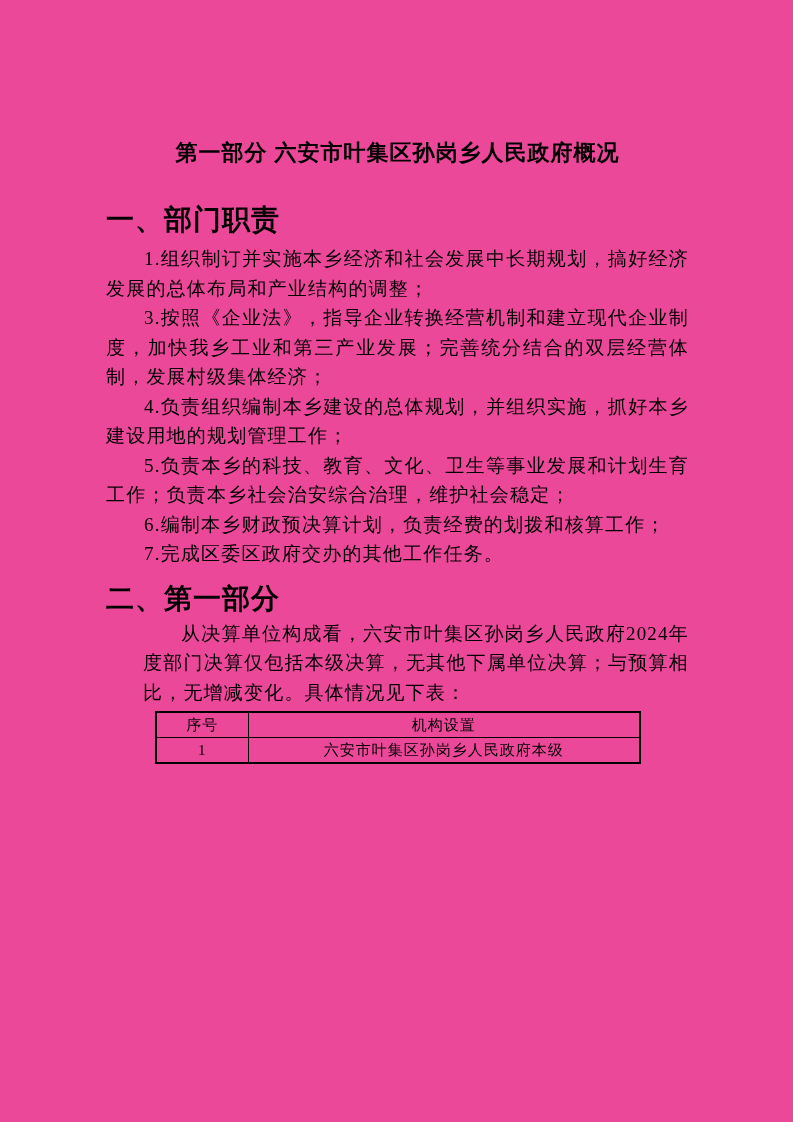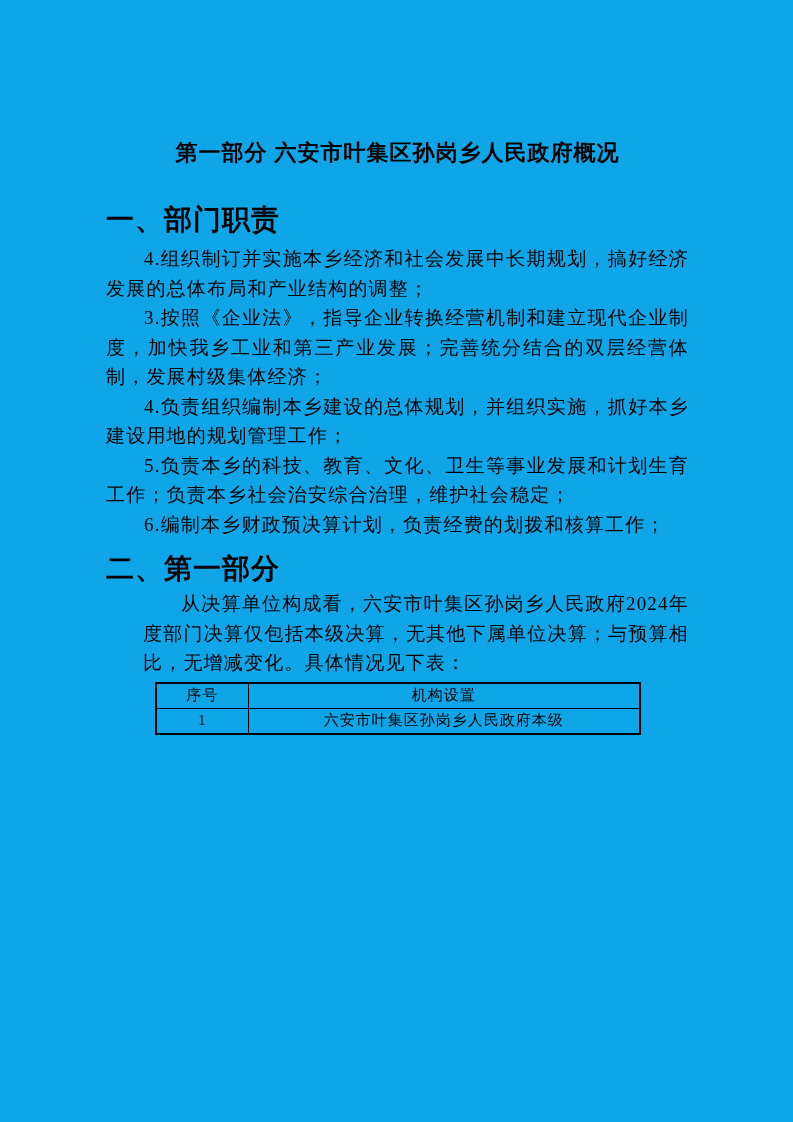--- a/index.html
+++ b/index.html
@@ -1,20 +1,20 @@
 <!DOCTYPE html>
 <html><head>
 <meta charset="utf-8">
 <style>
   html, body { margin: 0; padding: 0; background: #ffffff; }
   .page {
     width: 793px;
     height: 1122px;
     box-sizing: border-box;
-    background: #0ea5e9;
+    background: #ec4899;
     color: #000000;
     font-family: "Liberation Serif", serif;
     padding: 138px 104px 40px 106px;
     overflow: hidden;
     position: relative;
   }
   .doc-title {
     font-family: "Liberation Sans", sans-serif;
     font-weight: 700;
     font-size: 22px;
@@ -66,25 +66,26 @@
 </head>
 <body>
 
 <div class="page">
 
   <h1 class="doc-title">第一部分 六安市叶集区孙岗乡人民政府概况</h1>
 
   <h2 class="sec-heading first">一、部门职责</h2>
 
   <div class="par-block">
-    <p class="body-par">4.组织制订并实施本乡经济和社会发展中长期规划，搞好经济发展的总体布局和产业结构的调整；</p>
+    <p class="body-par">1.组织制订并实施本乡经济和社会发展中长期规划，搞好经济发展的总体布局和产业结构的调整；</p>
     <p class="body-par">3.按照《企业法》，指导企业转换经营机制和建立现代企业制度，加快我乡工业和第三产业发展；完善统分结合的双层经营体制，发展村级集体经济；</p>
     <p class="body-par">4.负责组织编制本乡建设的总体规划，并组织实施，抓好本乡建设用地的规划管理工作；</p>
     <p class="body-par">5.负责本乡的科技、教育、文化、卫生等事业发展和计划生育工作；负责本乡社会治安综合治理，维护社会稳定；</p>
     <p class="body-par">6.编制本乡财政预决算计划，负责经费的划拨和核算工作；</p>
+    <p class="body-par">7.完成区委区政府交办的其他工作任务。</p>
   </div>
 
   <h2 class="sec-heading second">二、第一部分</h2>
 
   <p class="body-par intro-par">从决算单位构成看，六安市叶集区孙岗乡人民政府2024年度部门决算仅包括本级决算，无其他下属单位决算；与预算相比，无增减变化。具体情况见下表：</p>
 
   <table class="org-table">
     <colgroup>
       <col class="col-seq">
       <col>

